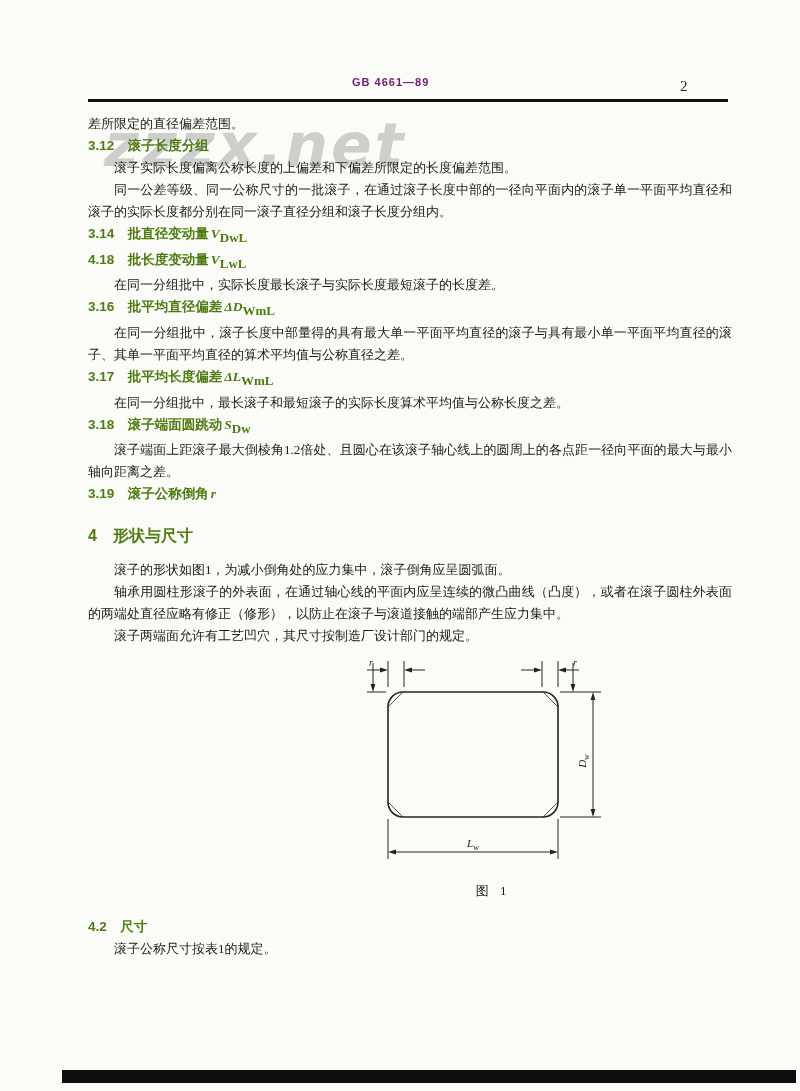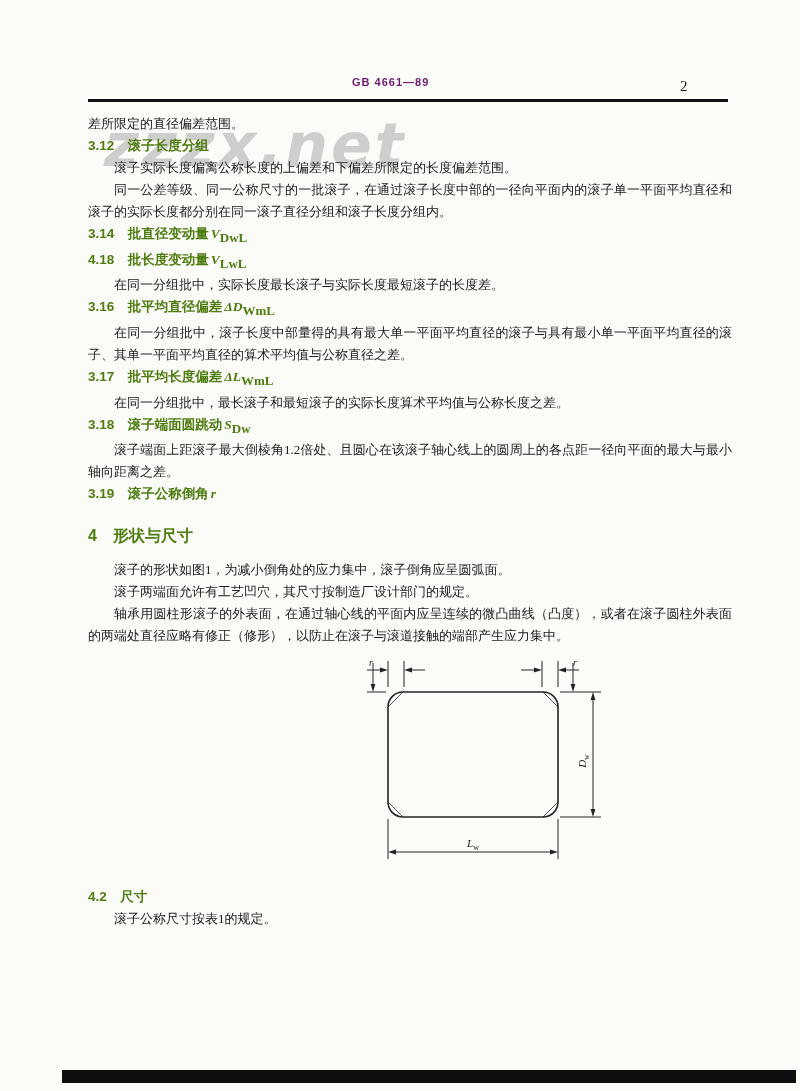--- a/index.html
+++ b/index.html
@@ -78,22 +78,22 @@
     <p class="para">在同一分组批中，最长滚子和最短滚子的实际长度算术平均值与公称长度之差。</p>
 
     <h3 class="sec"><span>3.18　滚子端面圆跳动</span><span class="sym"><i>S</i><sub>Dw</sub></span></h3>
     <p class="para">滚子端面上距滚子最大倒棱角1.2倍处、且圆心在该滚子轴心线上的圆周上的各点距一径向平面的最大与最小轴向距离之差。</p>
 
     <h3 class="sec"><span>3.19　滚子公称倒角</span><span class="sym"><i>r</i></span></h3>
 
     <h2 class="sec ch"><span>4　形状与尺寸</span></h2>
 
     <p class="para">滚子的形状如图1，为减小倒角处的应力集中，滚子倒角应呈圆弧面。</p>
+    <p class="para">轴承用圆柱形滚子的外表面，在通过轴心线的平面内应呈连续的微凸曲线（凸度），或者在滚子圆柱外表面的两端处直径应略有修正（修形），以防止在滚子与滚道接触的端部产生应力集中。</p>
     <p class="para">滚子两端面允许有工艺凹穴，其尺寸按制造厂设计部门的规定。</p>
-    <p class="para">轴承用圆柱形滚子的外表面，在通过轴心线的平面内应呈连续的微凸曲线（凸度），或者在滚子圆柱外表面的两端处直径应略有修正（修形），以防止在滚子与滚道接触的端部产生应力集中。</p>
 
     <figure class="fig">
       <svg width="300" height="215" viewBox="0 0 300 215">
 
         <rect x="45" y="35" width="170" height="125" rx="15" ry="15" fill="none" stroke-width="1.6"></rect>
 
         <line x1="45" y1="50" x2="60" y2="35" stroke-width="0.8"></line>
         <line x1="200" y1="35" x2="215" y2="50" stroke-width="0.8"></line>
         <line x1="215" y1="145" x2="200" y2="160" stroke-width="0.8"></line>
         <line x1="60" y1="160" x2="45" y2="145" stroke-width="0.8"></line>
@@ -127,20 +127,21 @@
         <polygon points="250,160 247.6,152 252.4,152" fill="#242424"></polygon>
         <text class="dimtext" transform="translate(243,104) rotate(-90)" font-size="11" text-anchor="middle"><tspan font-style="italic">D</tspan><tspan dy="3" font-size="8">w</tspan></text>
 
         <line x1="45" y1="162" x2="45" y2="202" stroke-width="1"></line>
         <line x1="215" y1="162" x2="215" y2="202" stroke-width="1"></line>
         <line x1="53" y1="195" x2="207" y2="195" stroke-width="1"></line>
         <polygon points="45,195 53,192.6 53,197.4" fill="#242424"></polygon>
         <polygon points="215,195 207,192.6 207,197.4" fill="#242424"></polygon>
         <text class="dimtext" x="130" y="190" font-size="11" text-anchor="middle"><tspan font-style="italic">L</tspan><tspan dy="3" font-size="8">w</tspan></text>
       </svg>
+      <figcaption class="figcaption">图 1</figcaption>
     </figure>
 
     <h3 class="sec" style="margin-top:14px;"><span>4.2　尺寸</span></h3>
     <p class="para">滚子公称尺寸按表1的规定。</p>
 
   </div>
 
   <div class="bottom-bar"></div>
 </div>
 

